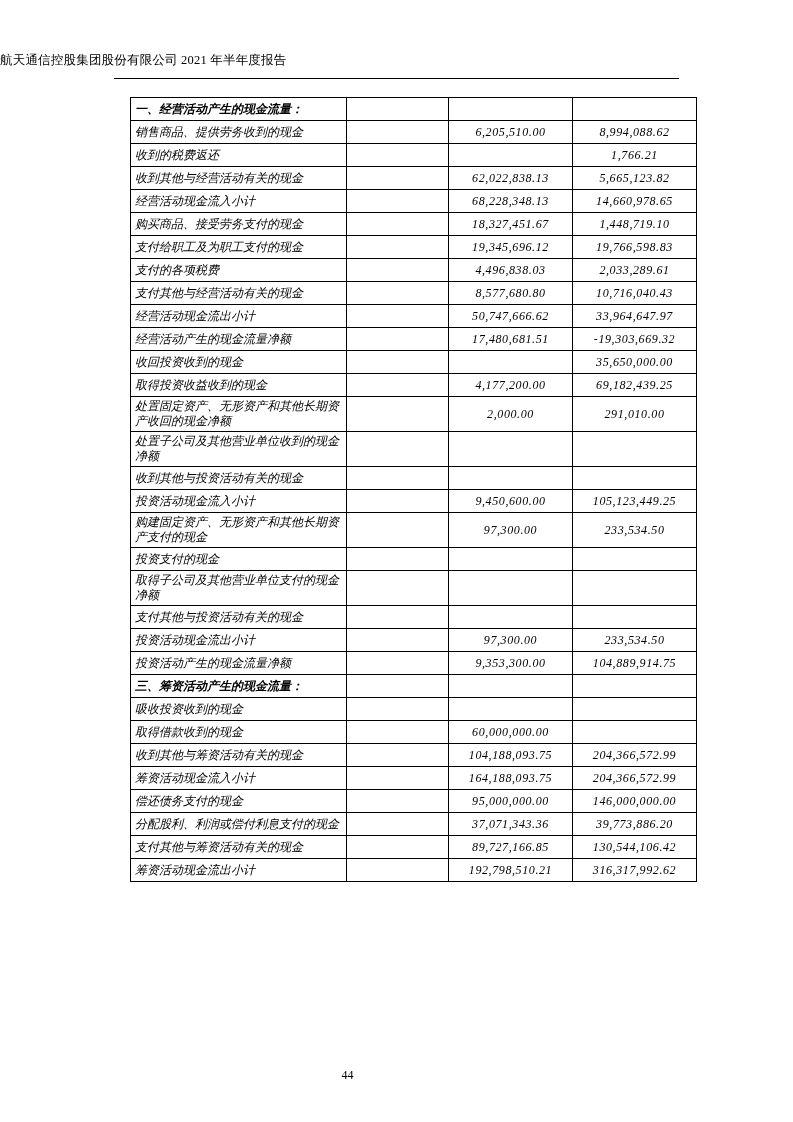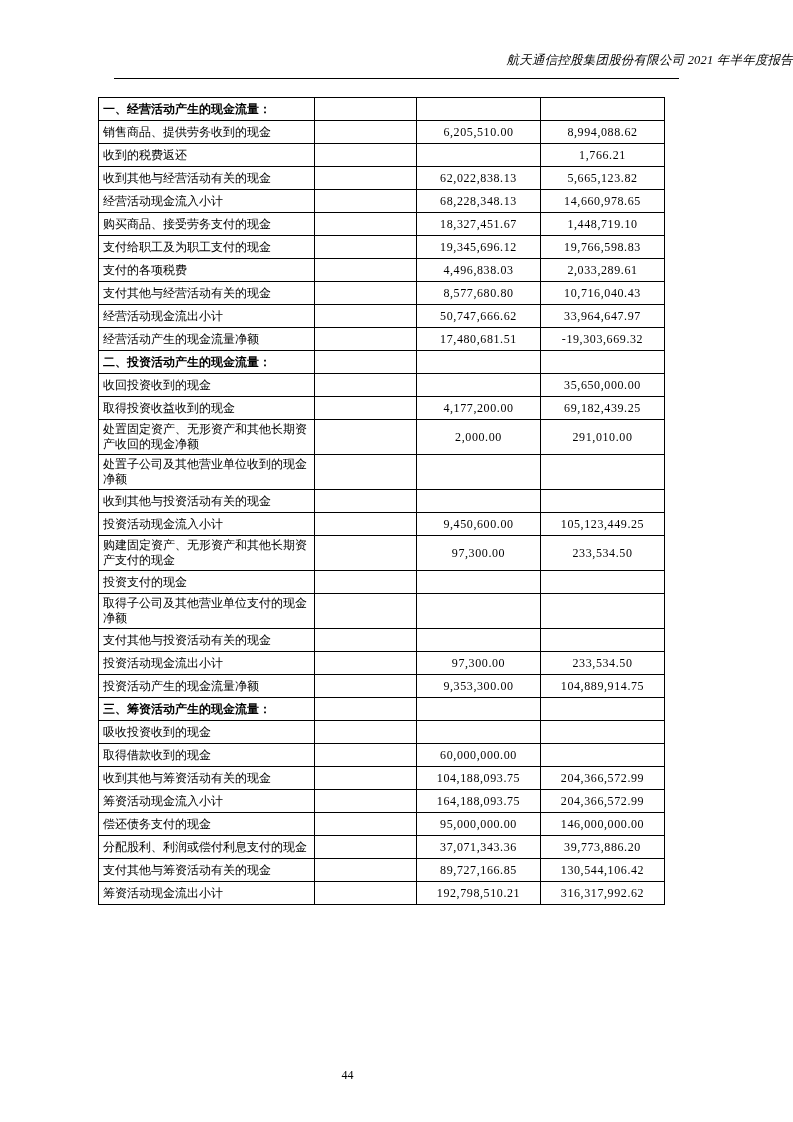--- a/index.html
+++ b/index.html
@@ -18,39 +18,39 @@
     width: 793px;
     height: 1122px;
     box-sizing: border-box;
     position: relative;
   }
   .header {
     position: absolute;
     top: 52px;
     left: 0;
     width: 793px;
-    text-align: right;
+    text-align: left;
     font-size: 12.5px;
     font-family: "Liberation Serif", "DejaVu Serif", serif;
     letter-spacing: 0.2px;
-    font-style: italic;
   }
   .header-rule {
     position: absolute;
     top: 78px;
     left: 114px;
     width: 565px;
     height: 1px;
     background: #000000;
   }
   .table-wrap {
     position: absolute;
     top: 97px;
-    left: 98px;
+    left: 130px;
     width: 566px;
+    font-style: italic;
   }
   table.cf {
     border-collapse: collapse;
     width: 566px;
     table-layout: fixed;
     font-size: 12px;
   }
   table.cf td {
     border: 1px solid #000000;
     padding: 2px 4px;
@@ -162,26 +162,20 @@
             <td class="num">50,747,666.62</td>
             <td class="num">33,964,647.97</td>
           </tr>
           <tr>
             <td class="label ind2">经营活动产生的现金流量净额</td>
             <td class="num"></td>
             <td class="num">17,480,681.51</td>
             <td class="num">-19,303,669.32</td>
           </tr>
           <tr>
-            <td class="label ind0">二、投资活动产生的现金流量：</td>
-            <td class="num"></td>
-            <td class="num"></td>
-            <td class="num"></td>
-          </tr>
-          <tr>
             <td class="label ind1">收回投资收到的现金</td>
             <td class="num"></td>
             <td class="num"></td>
             <td class="num">35,650,000.00</td>
           </tr>
           <tr>
             <td class="label ind1">取得投资收益收到的现金</td>
             <td class="num"></td>
             <td class="num">4,177,200.00</td>
             <td class="num">69,182,439.25</td>

